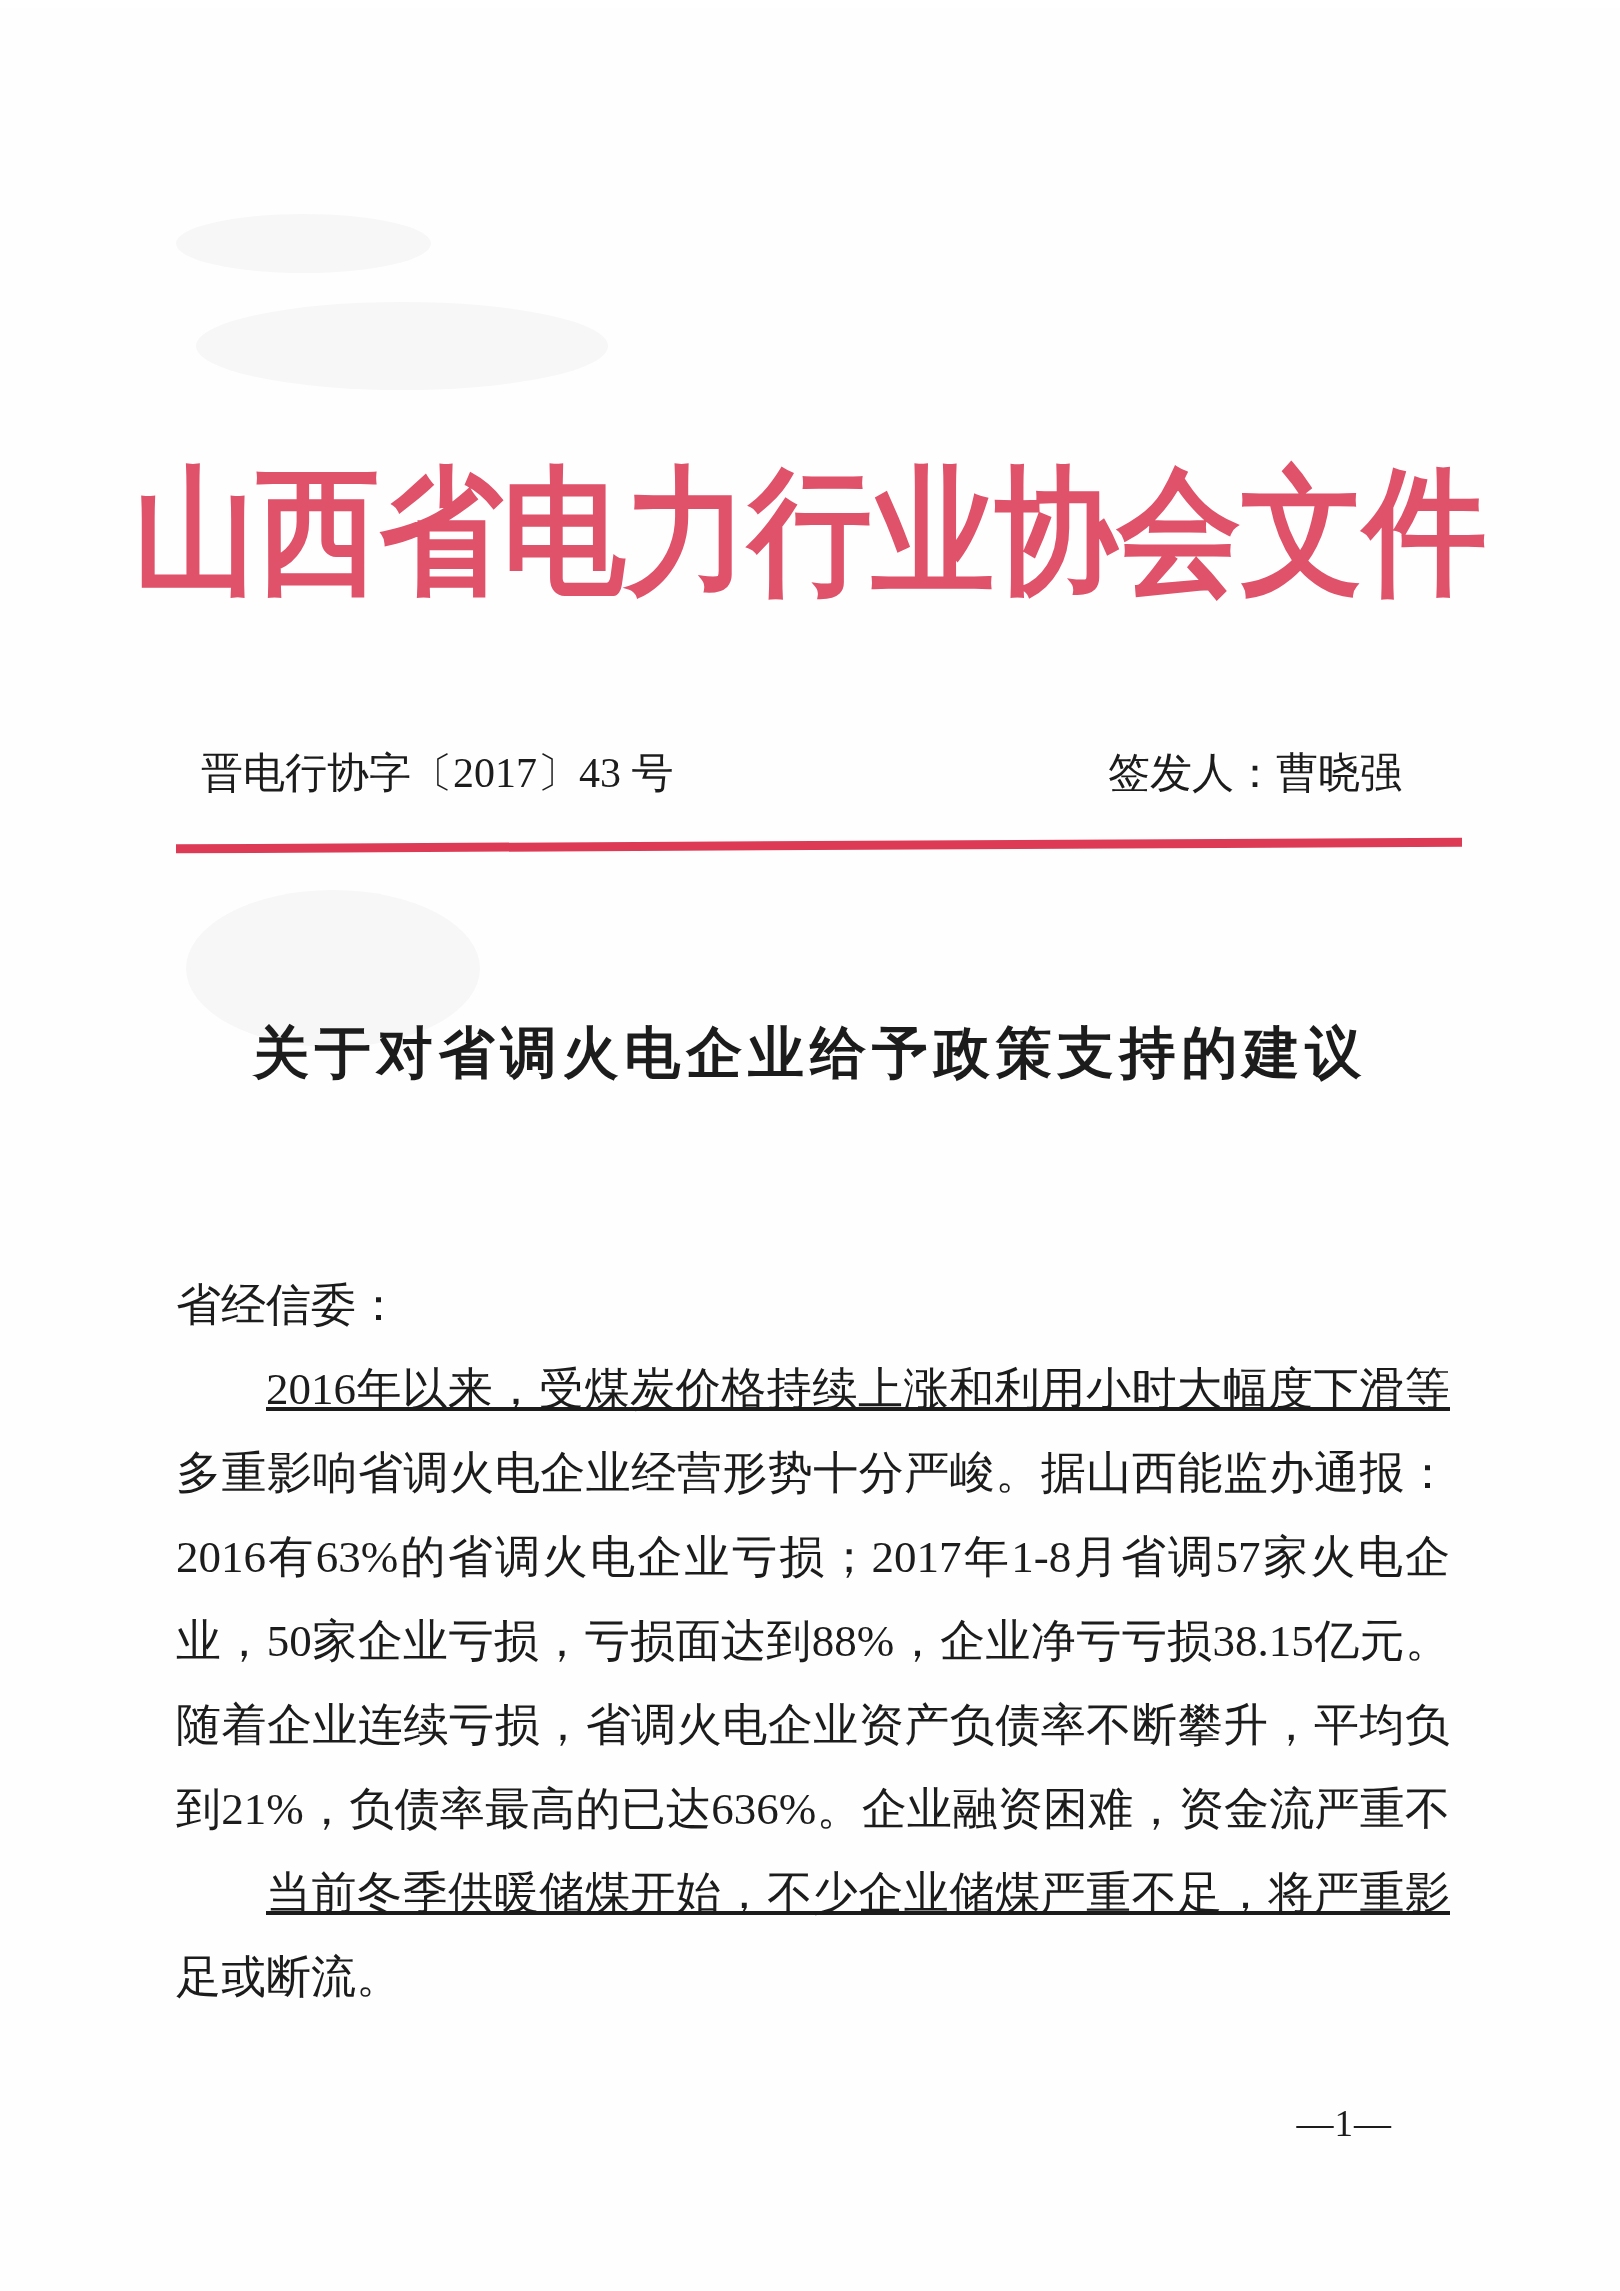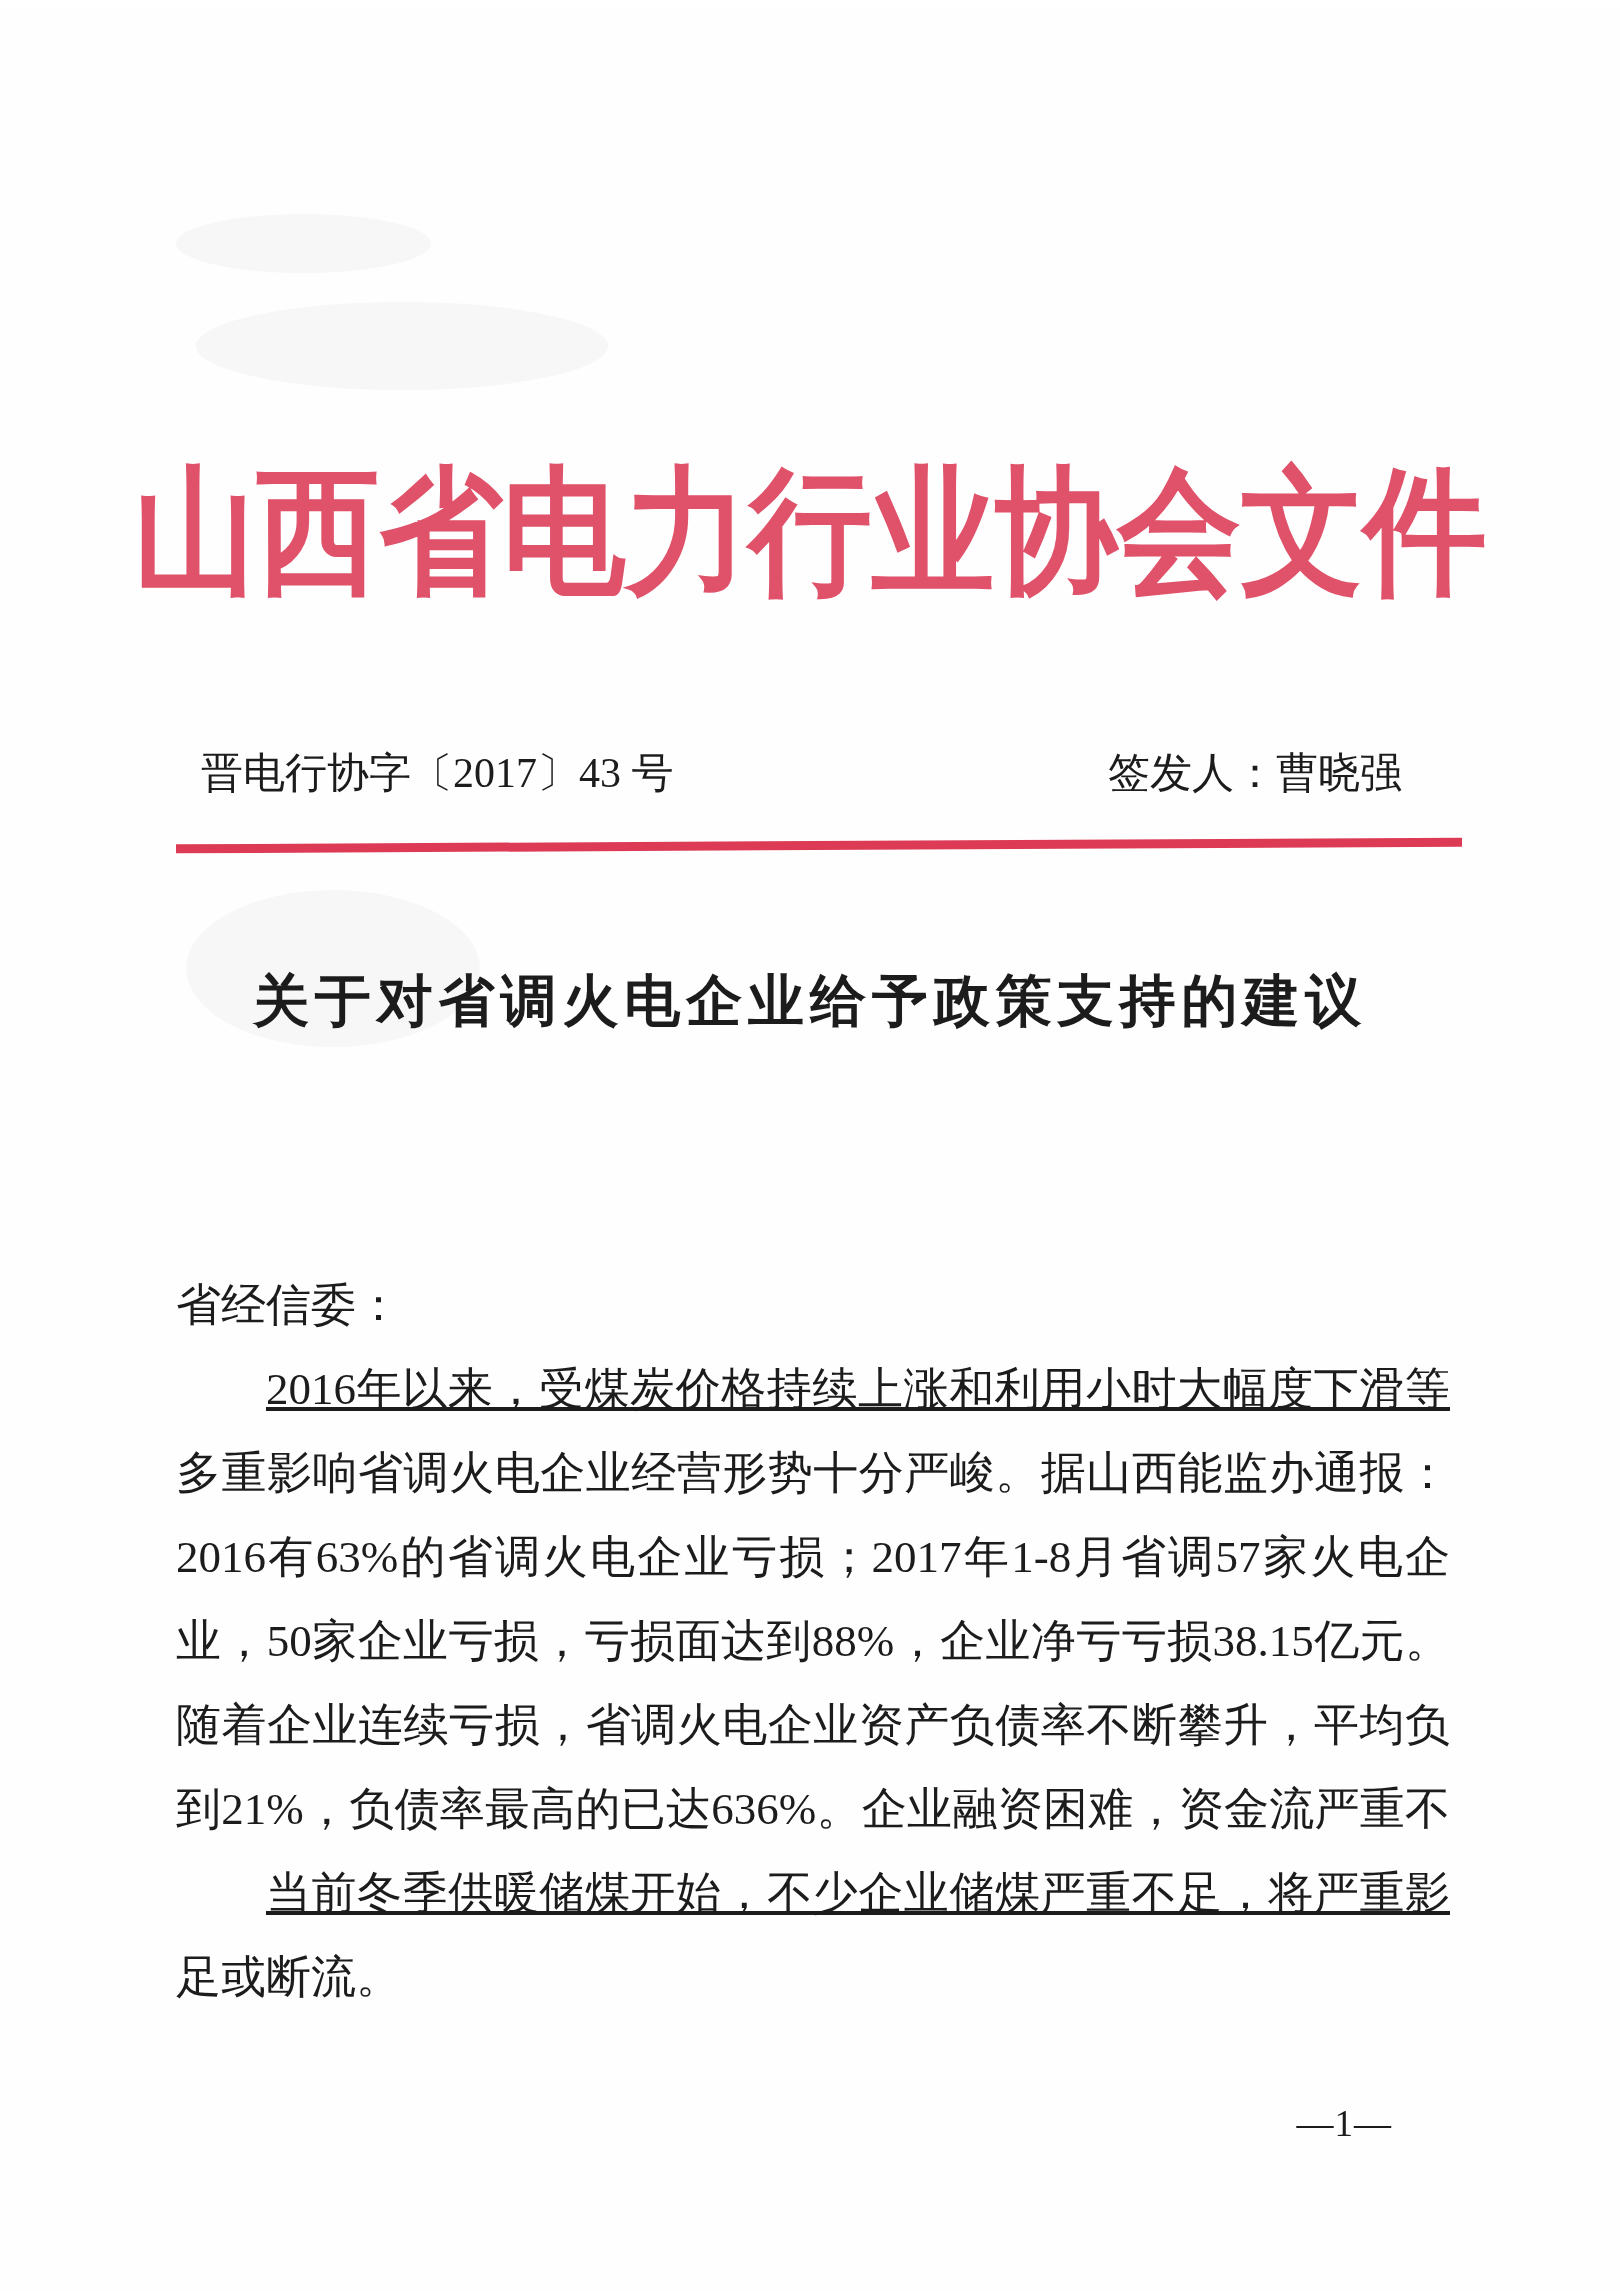--- a/index.html
+++ b/index.html
@@ -50,21 +50,21 @@
     top: 833px;
     left: 176px;
     width: 1286px;
     height: 8.8px;
     background: var(--rule-red, #dc3a55);
     transform: rotate(-0.3deg);
   }
   
   .doc-title {
     position: absolute;
-    top: 956px;
+    top: 1008px;
     left: 0;
     width: 100%;
     margin: 0;
     text-align: center;
     font-size: 56px;
     font-weight: bold;
     letter-spacing: 5.9px;
     white-space: nowrap;
   }
   

